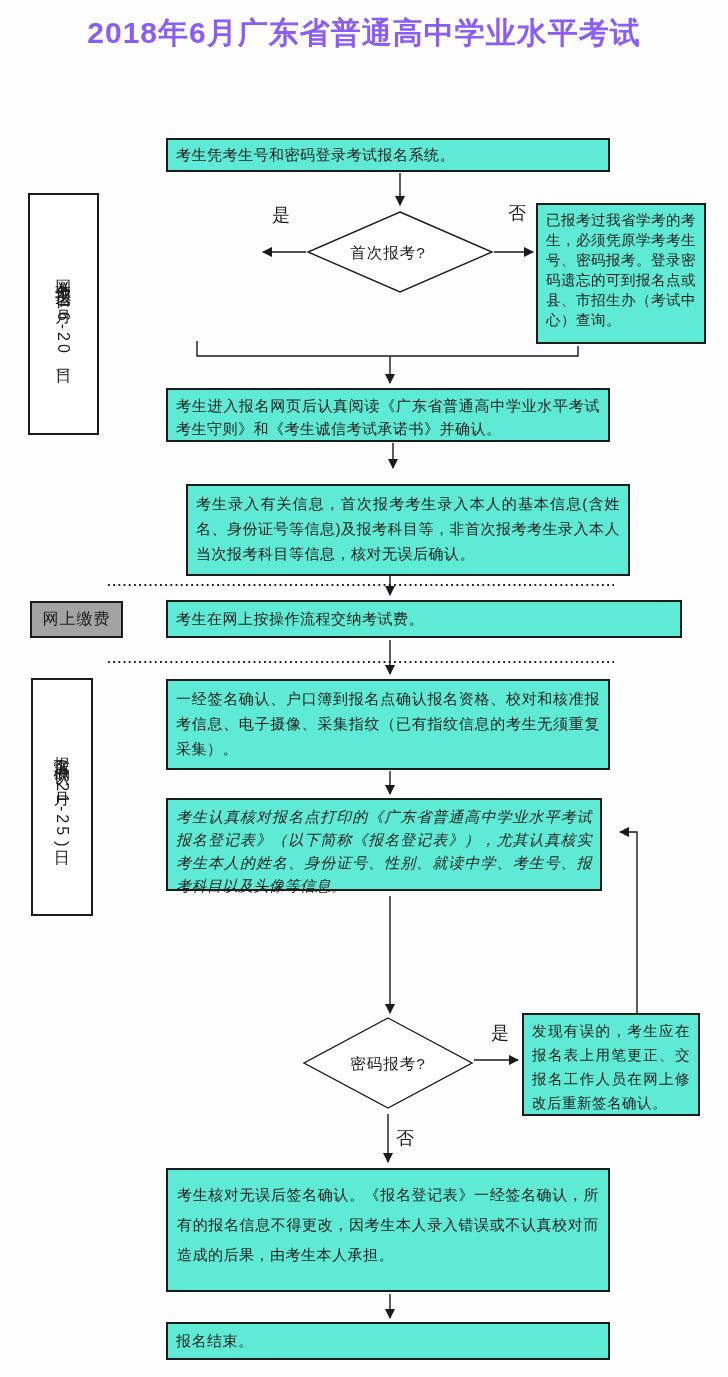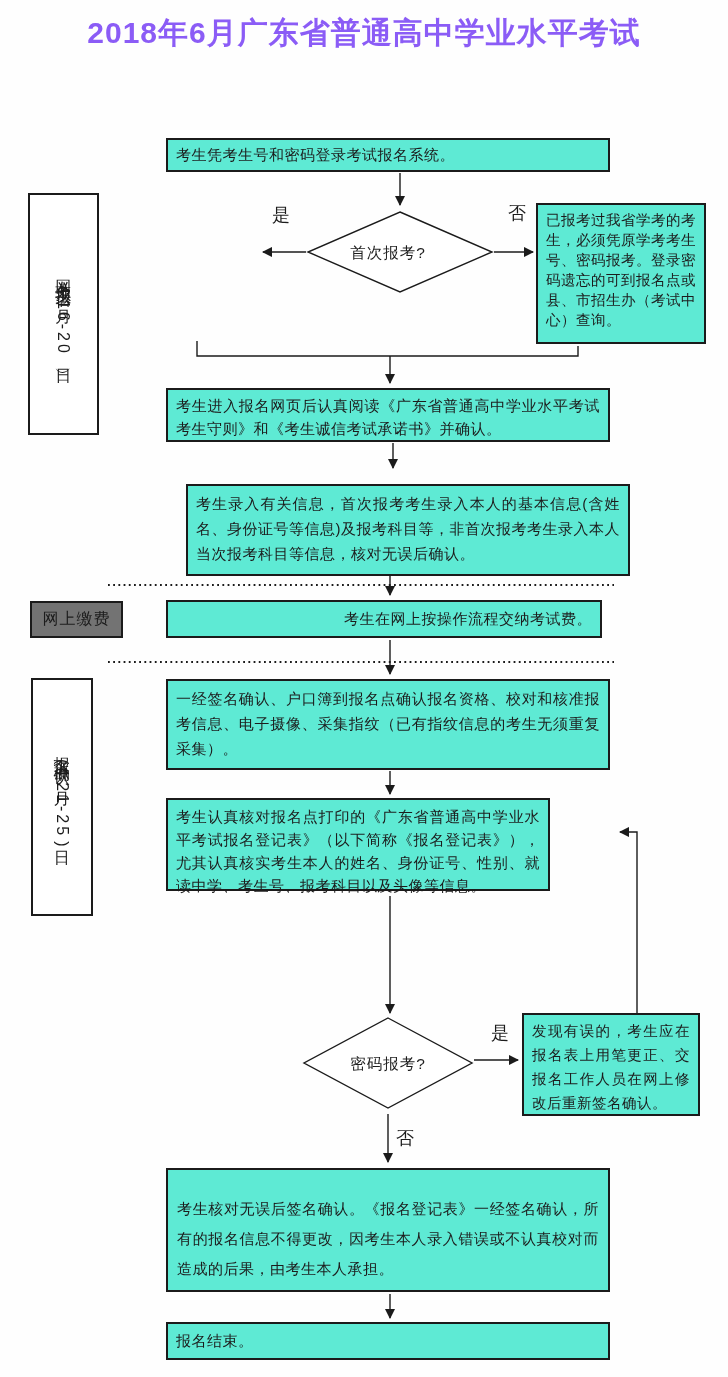--- a/index.html
+++ b/index.html
@@ -34,32 +34,32 @@
   .v-pre-register{left:28px;top:193px;width:71px;height:242px;}
   .n-first-time{left:118px;top:204px;width:141px;height:136px;line-height:22px;padding:5px 7px;}
   .n-repeat{left:536px;top:203px;width:170px;height:141px;line-height:20px;font-size:14.5px;padding:5px 8px;}
   .d1-label{left:308px;top:243px;width:160px;}
   .yes1{left:272px;top:203px;}
   .no1{left:508px;top:201px;}
   .n-read-rules{left:166px;top:388px;width:444px;height:54px;line-height:23px;padding:4px 8px;}
   .n-input-info{left:166px;top:484px;width:444px;height:92px;margin-left:20px;}
   .pay-label-box{
     position:absolute;left:30px;top:601px;width:93px;height:37px;border:2px solid #1b1b1b;
-    background:#737373;box-sizing:border-box;display:flex;align-items:center;justify-content:center;
+    background:#a3a3a3;box-sizing:border-box;display:flex;align-items:center;justify-content:center;
     font-size:16px;letter-spacing:1px;
   }
-  .n-pay{left:166px;top:600px;width:436px;height:38px;line-height:24px;padding:5px 8px;text-align:right;}
+  .n-pay{left:166px;top:600px;width:516px;height:38px;line-height:24px;padding:5px 8px;text-align:left;}
   .v-site-confirm{left:31px;top:678px;width:62px;height:238px;}
   .n-confirm{left:166px;top:679px;width:444px;height:91px;}
-  .n-verify{left:166px;top:798px;width:384px;height:93px;line-height:23px;}
+  .n-verify{left:166px;top:798px;width:436px;height:93px;line-height:23px;font-style:italic;}
   .d2-label{left:308px;top:1054px;width:160px;}
   .yes2{left:491px;top:1021px;}
   .no2{left:396px;top:1126px;}
   .n-error{left:522px;top:1013px;width:178px;height:103px;line-height:24px;font-size:14.5px;padding:4px 8px;}
-  .n-sign{left:166px;top:1168px;width:444px;height:124px;line-height:30px;padding:24px 9px;}
+  .n-sign{left:166px;top:1168px;width:444px;height:124px;line-height:30px;padding:10px 9px;}
   .n-end{left:166px;top:1322px;width:444px;height:38px;line-height:24px;padding:5px 8px;text-align:left;}
 </style>
 </head>
 <body>
 
 <div class="canvas">
 
   <div class="title">
     <div>2018年6月广东省普通高中学业水平考试</div>
   </div>

